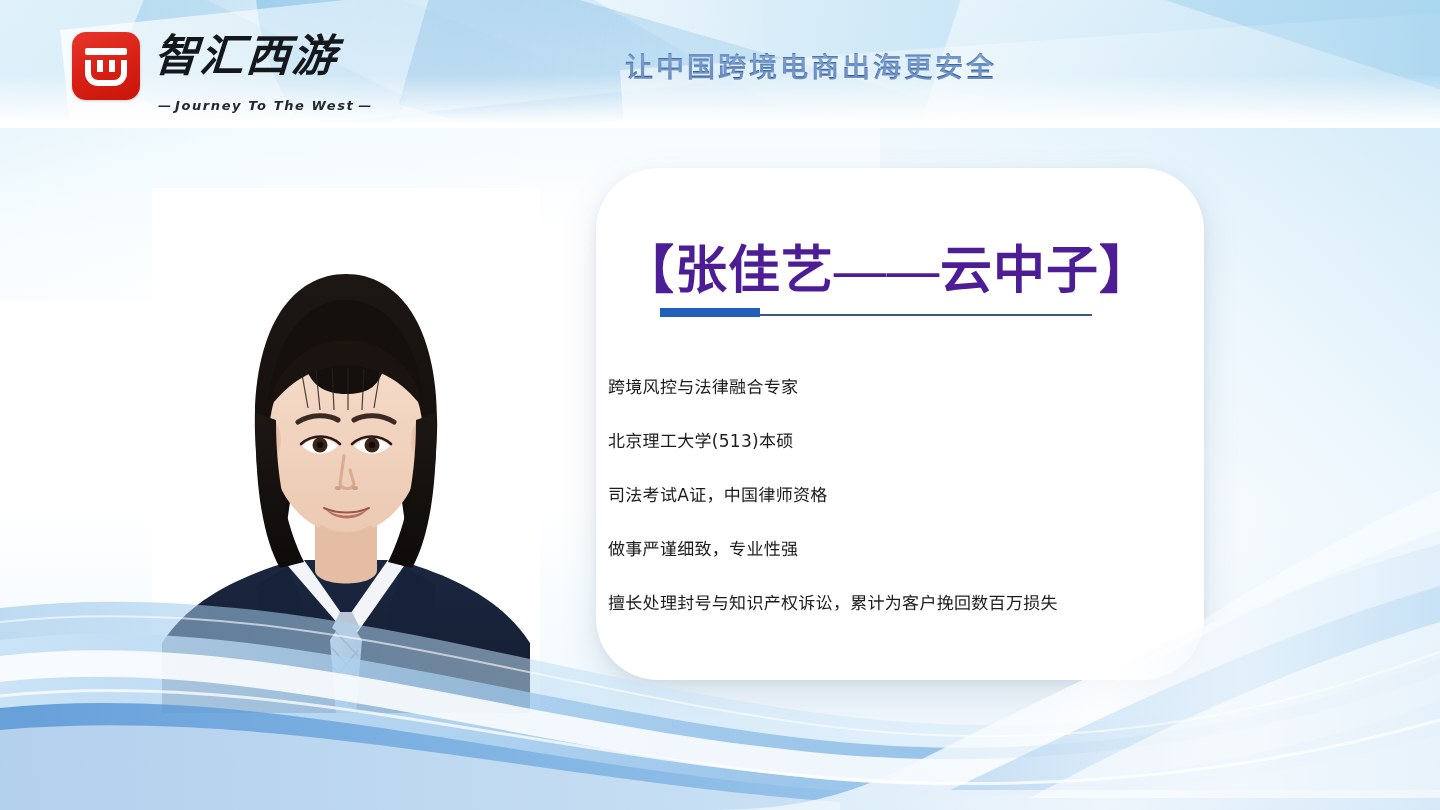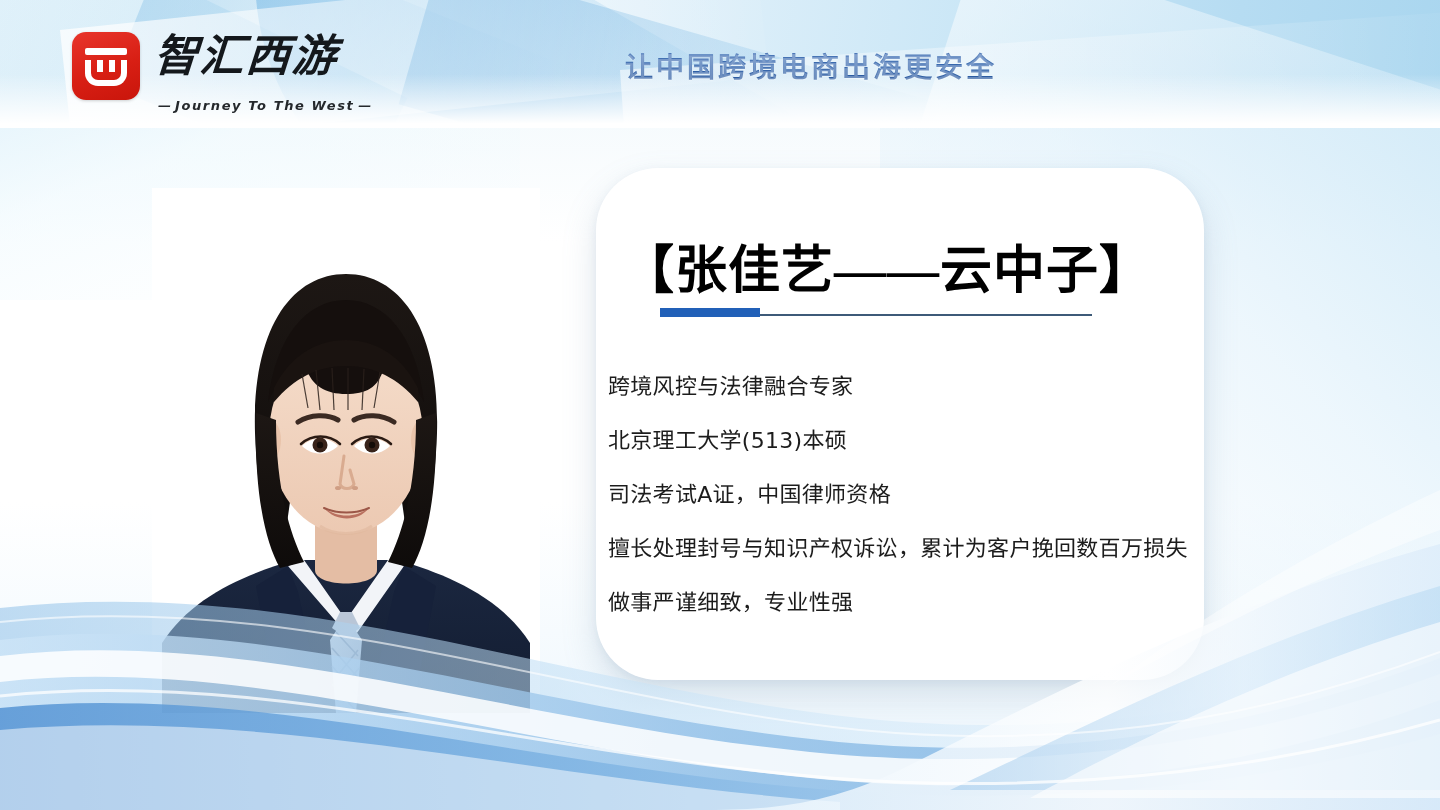--- a/index.html
+++ b/index.html
@@ -207,21 +207,21 @@
 
   
   .profile-title {
     position: absolute;
     left: 622px; top: 228px;
     width: 560px;
     font-family: "Liberation Serif", "DejaVu Serif", serif;
     font-size: 52px;
     font-weight: 700;
     letter-spacing: 1px;
-    color: #000000;
+    color: #4c1d95;
     white-space: nowrap;
   }
   .title-rule {
     position: absolute;
     left: 660px; top: 308px;
     width: 432px; height: 10px;
   }
   .title-rule .thick {
     position: absolute;
     left: 0; top: 0;
@@ -234,21 +234,21 @@
     width: 332px; height: 2px;
     background: #3d5a78;
   }
   .bullets {
     position: absolute;
     left: 608px; top: 360px;
     width: 620px;
   }
   .bullet-line {
     font-family: "DejaVu Sans", "Liberation Sans", sans-serif;
-    font-size: 22px;
+    font-size: 17px;
     line-height: 54px;
     color: #1c1c1c;
     letter-spacing: 0.3px;
     white-space: nowrap;
   }
 
   
   .waves {
     position: absolute;
     left: 0; bottom: 0;
@@ -388,22 +388,22 @@
   <div class="profile-title">【张佳艺——云中子】</div>
   <div class="title-rule">
     <span class="thick"></span>
     <span class="thin"></span>
   </div>
 
   <div class="bullets">
     <div class="bullet-line">跨境风控与法律融合专家</div>
     <div class="bullet-line">北京理工大学(513)本硕</div>
     <div class="bullet-line">司法考试A证，中国律师资格</div>
+    <div class="bullet-line">做事严谨细致，专业性强</div>
     <div class="bullet-line">擅长处理封号与知识产权诉讼，累计为客户挽回数百万损失</div>
-    <div class="bullet-line">做事严谨细致，专业性强</div>
   </div>
 
   <div class="waves">
     <svg viewBox="0 0 1440 320" preserveAspectRatio="none" aria-hidden="true">
       <defs>
         <linearGradient id="w1" x1="0" y1="0" x2="1" y2="0">
           <stop offset="0%" stop-color="#8fc0e8"></stop>
           <stop offset="45%" stop-color="#c8e3f7"></stop>
           <stop offset="100%" stop-color="#e8f4fc"></stop>
         </linearGradient>

